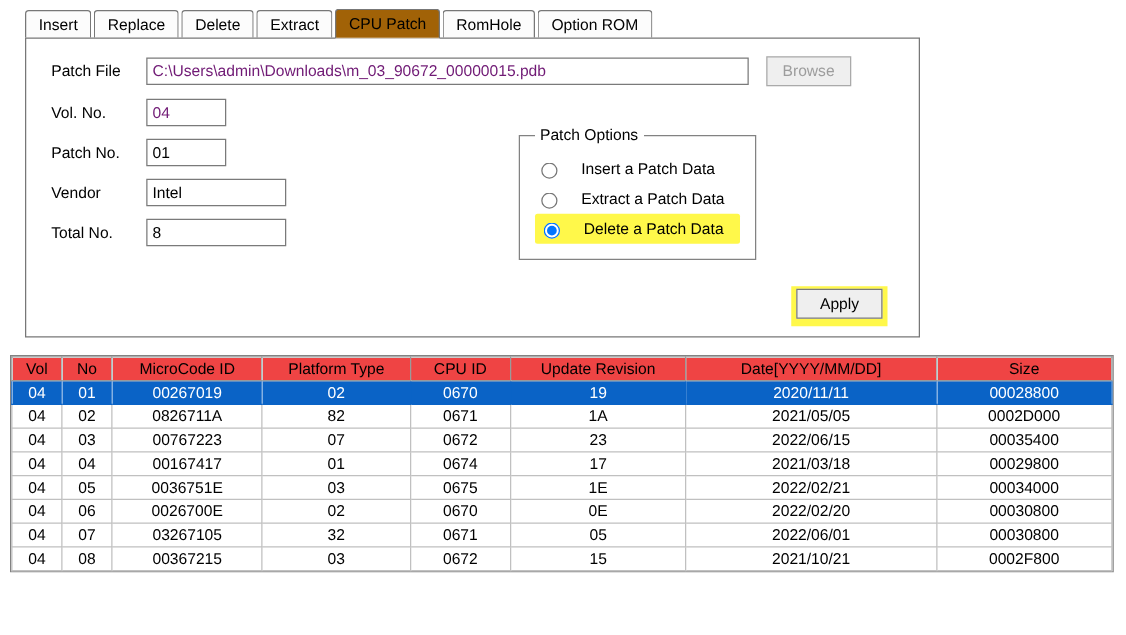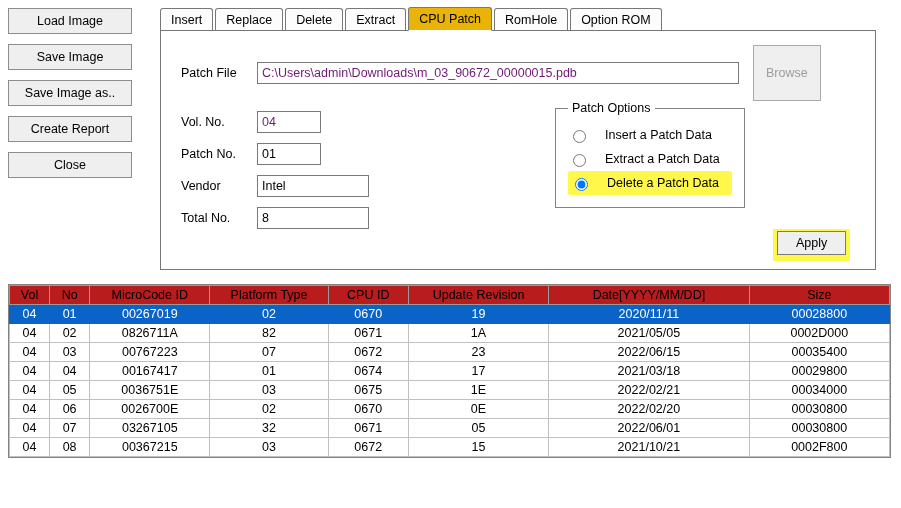--- a/index.html
+++ b/index.html
@@ -47,21 +47,21 @@
     border-bottom: none;
     border-radius: 3px 3px 0 0;
     padding: 4px 10px 4px 10px;
     background: #fcfcfc;
     margin-right: 2px;
     cursor: default;
     position: relative;
     top: 1px;
   }
   .tab.active {
-    background: #eab308;
+    background: #a16207;
     z-index: 2;
     border-bottom: 1px solid #fff;
     font-weight: normal;
   }
   .tab-body {
     border: 1px solid #777;
     margin: 0 0 0 6px;
     width: 716px;
     height: 240px;
     padding: 14px 12px 10px 20px;
@@ -85,21 +85,21 @@
     height: 22px;
   }
   input.txt[disabled] {
     color: #701a75;
   }
   .patch-file { width: 482px; }
   .narrow { width: 64px; }
   .mid { width: 112px; }
   .browse-wrap { margin-left: 14px; }
   .browse-btn {
-    padding: 20px 12px;
+    padding: 4px 12px;
     border: 1px solid #aaa;
     background: #efefef;
     color: #9d9d9d;
     font: inherit;
     cursor: default;
   }
   fieldset.patch-options {
     position: absolute;
     left: 392px;
     top: 70px;
@@ -154,21 +154,21 @@
     table-layout: fixed;
   }
   table.data th, table.data td {
     border: 1px solid #c0c0c0;
     padding: 2px 4px;
     text-align: center;
     white-space: nowrap;
     overflow: hidden;
   }
   table.data th {
-    background: #b91c1c;
+    background: #ef4444;
     font-weight: normal;
     border-color: #9a9a9a;
   }
   table.data tr.selected td {
     background: #0a63c6;
     color: #fff;
     border-color: #0a63c6;
   }
   
   col.c-vol { width: 40px; }
@@ -178,27 +178,20 @@
   col.c-cpu { width: 80px; }
   col.c-upd { width: 140px; }
   col.c-date{ width: 200px; }
   col.c-size{ width: 140px; }
 </style>
 </head>
 <body>
 
 <div class="app">
 
-  <div class="left-col">
-    <button class="btn">Load Image</button>
-    <button class="btn">Save Image</button>
-    <button class="btn">Save Image as..</button>
-    <button class="btn">Create Report</button>
-    <button class="btn">Close</button>
-  </div>
 
   <div class="right-col">
     <div class="tabs-row">
       <div class="tab">Insert</div>
       <div class="tab">Replace</div>
       <div class="tab">Delete</div>
       <div class="tab">Extract</div>
       <div class="tab active">CPU Patch</div>
       <div class="tab">RomHole</div>
       <div class="tab">Option ROM</div>

